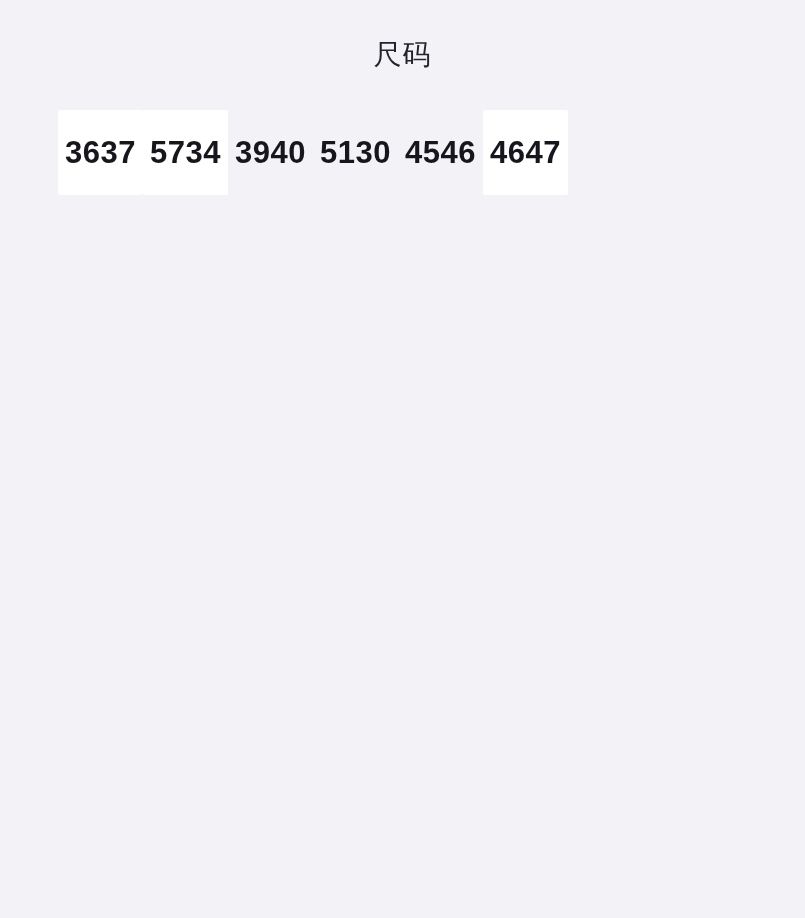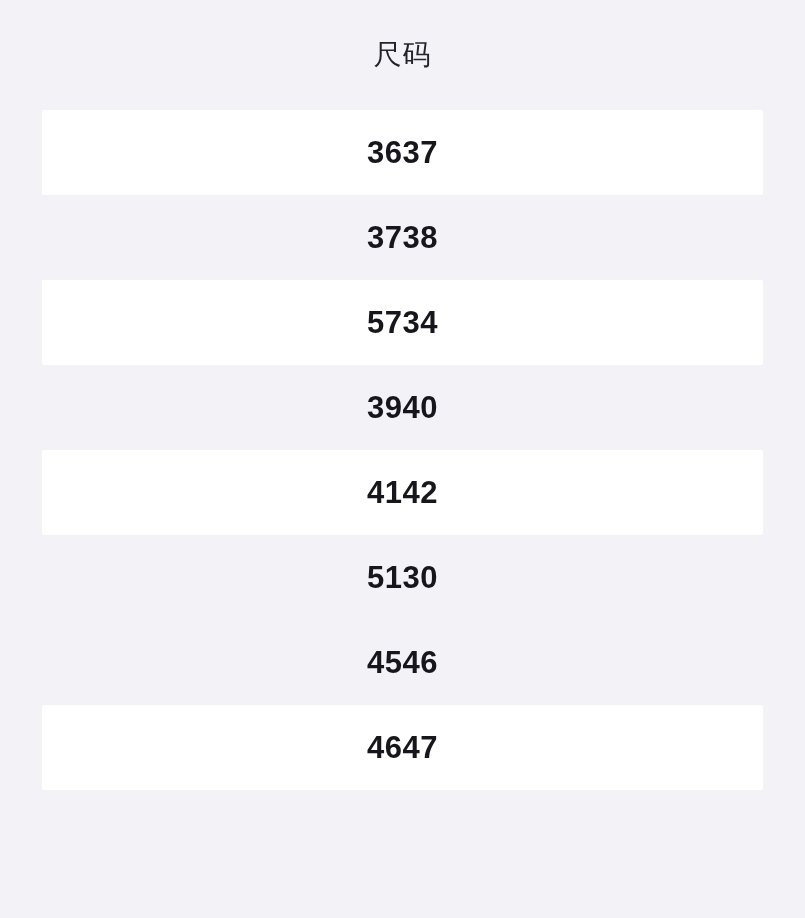--- a/index.html
+++ b/index.html
@@ -36,23 +36,23 @@
     font-size: 28px;
     font-weight: 400;
     color: #23232b;
     letter-spacing: 1px;
     line-height: 1;
   }
 
   .table-body {
     flex: 1 1 auto;
     display: flex;
-    flex-direction: column;
+    flex-direction: row;
     background: #f3f3f7;
-    padding: 0 42px;
+    padding: 0 58px;
     box-sizing: border-box;
   }
 
   .table-row {
     height: 85px;
     flex: 0 0 85px;
     display: flex;
     align-items: center;
     justify-content: center;
     border-radius: 2px;
@@ -86,31 +86,25 @@
 <div class="size-table">
 
   <div class="table-header">
     <div class="table-header-title">尺码</div>
   </div>
 
   <div class="table-body">
     <div class="table-row row-odd">
       <span class="cell-value">3637</span>
     </div>
-    <div class="table-row row-even">
-      <span class="cell-value">3738</span>
-    </div>
     <div class="table-row row-odd">
       <span class="cell-value">5734</span>
     </div>
     <div class="table-row row-even">
       <span class="cell-value">3940</span>
-    </div>
-    <div class="table-row row-odd">
-      <span class="cell-value">4142</span>
     </div>
     <div class="table-row row-even">
       <span class="cell-value">5130</span>
     </div>
     <div class="table-row row-even">
       <span class="cell-value">4546</span>
     </div>
     <div class="table-row row-odd">
       <span class="cell-value">4647</span>
     </div>

